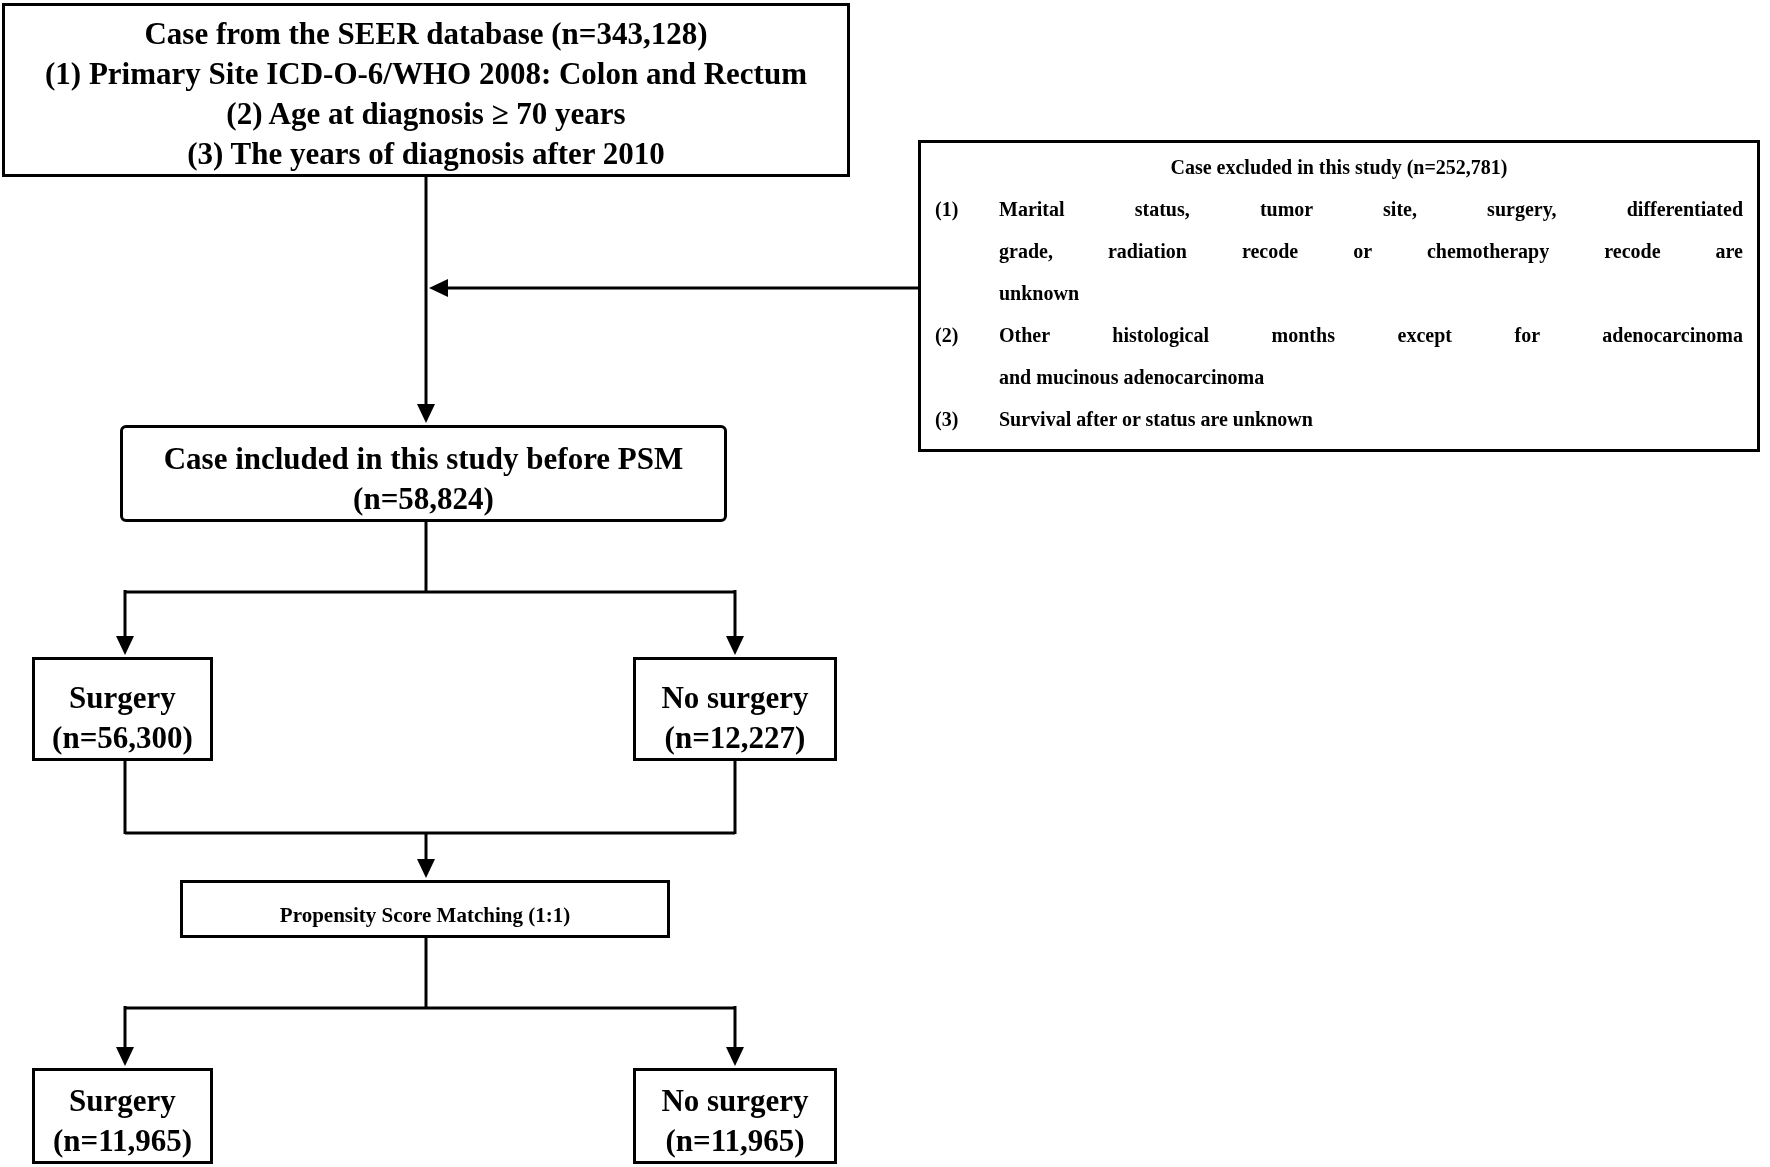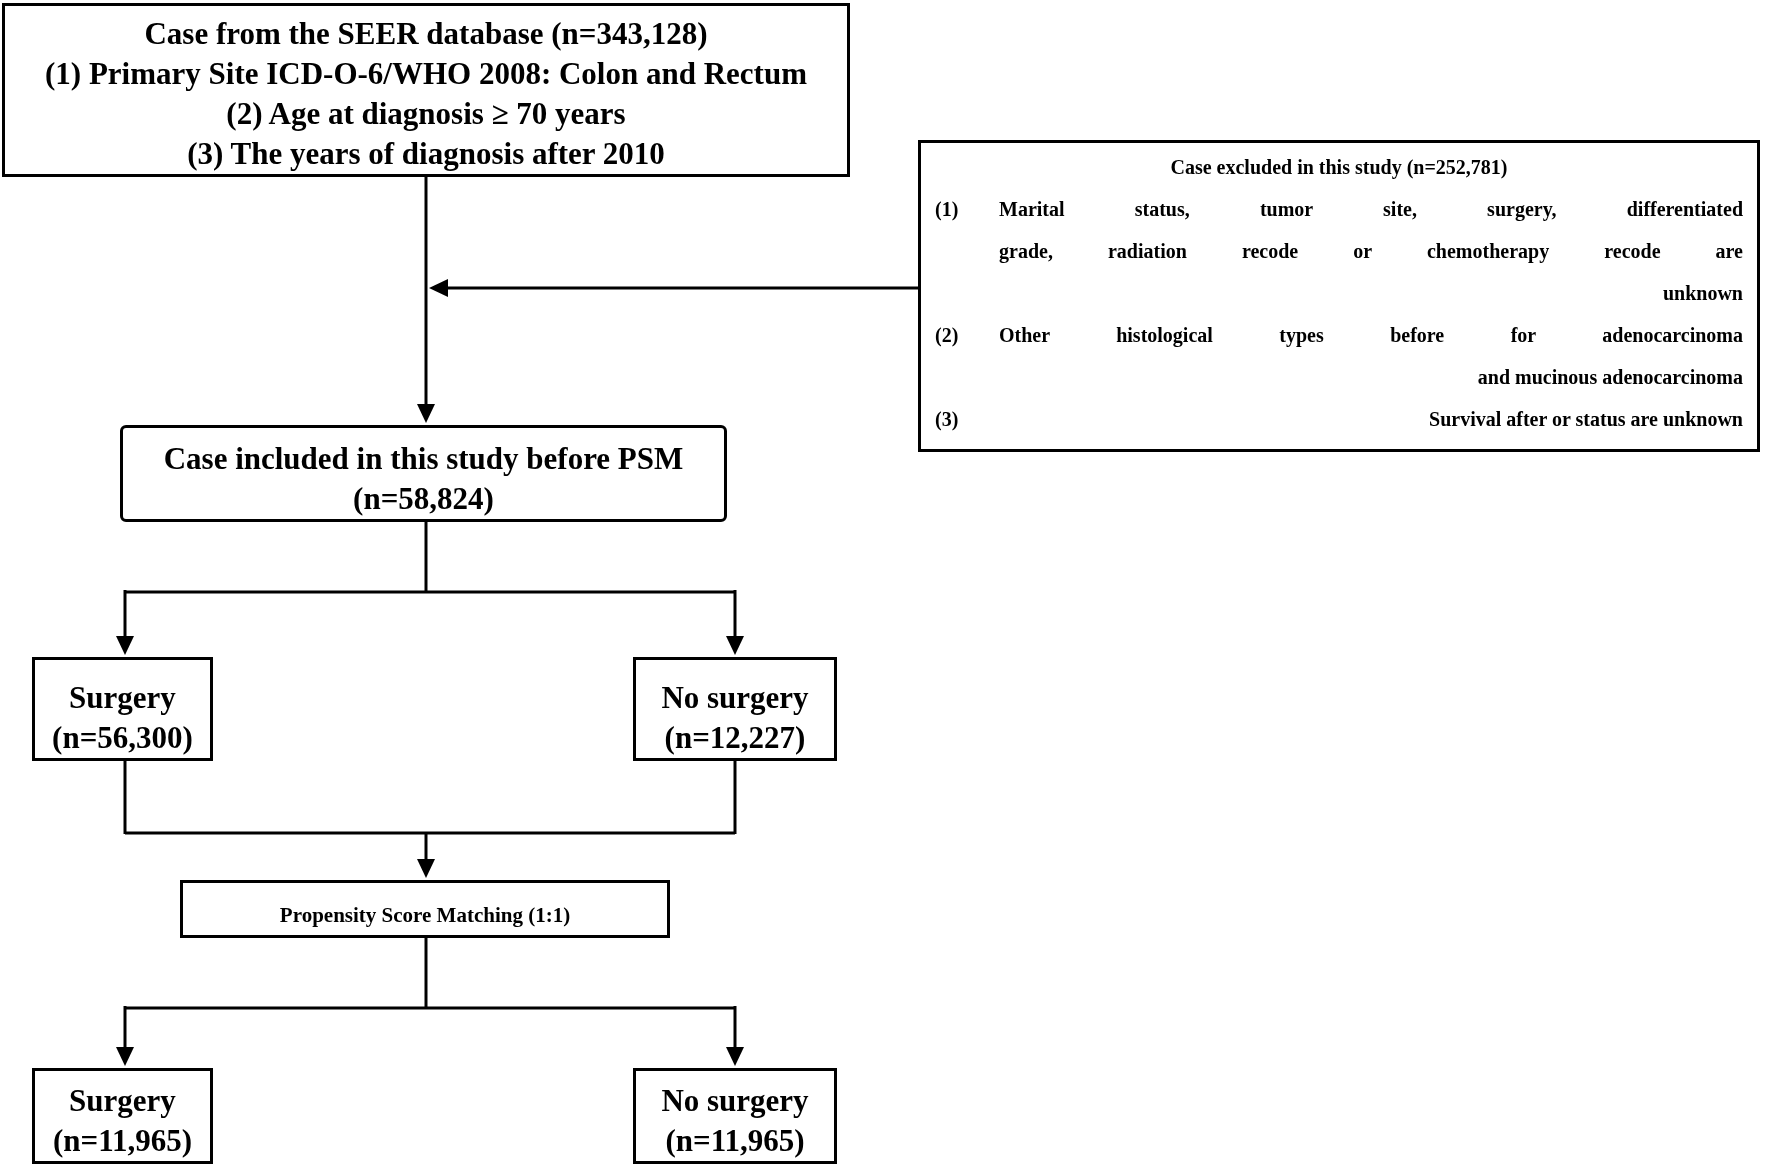--- a/index.html
+++ b/index.html
@@ -32,21 +32,21 @@
   .excluded{
     left:918px;top:140px;width:842px;height:312px;
     font-size:20px;line-height:42px;
     padding:3px 14px;
     justify-content:flex-start;
   }
   .ex-title{text-align:center;}
   .ex-item{display:grid;grid-template-columns:64px 1fr;}
   .ex-item .num{text-align:left;}
   .jline{display:block;text-align:justify;text-align-last:justify;}
-  .lline{display:block;text-align:right;margin-left:8px;}
+  .lline{display:block;text-align:left;}
 
   
   .included{left:120px;top:425px;width:607px;height:97px;font-size:31px;line-height:40px;border-radius:6px;}
 
   
   .surgery-pre{left:32px;top:657px;width:181px;height:104px;font-size:31px;line-height:40px;}
   .nosurgery-pre{left:633px;top:657px;width:204px;height:104px;font-size:31px;line-height:40px;}
   .surgery-post{left:32px;top:1068px;width:181px;height:96px;font-size:31px;line-height:40px;}
   .nosurgery-post{left:633px;top:1068px;width:204px;height:96px;font-size:31px;line-height:40px;}
 
@@ -99,21 +99,21 @@
       <span class="num">(1)</span>
       <span class="itext">
         <span class="jline">Marital status, tumor site, surgery, differentiated</span>
         <span class="jline">grade, radiation recode or chemotherapy recode are</span>
         <span class="lline">unknown</span>
       </span>
     </div>
     <div class="ex-item">
       <span class="num">(2)</span>
       <span class="itext">
-        <span class="jline">Other histological types before for adenocarcinoma</span>
+        <span class="jline">Other histological months except for adenocarcinoma</span>
         <span class="lline">and mucinous adenocarcinoma</span>
       </span>
     </div>
     <div class="ex-item">
       <span class="num">(3)</span>
       <span class="itext">
         <span class="lline">Survival after or status are unknown</span>
       </span>
     </div>
   </div>

